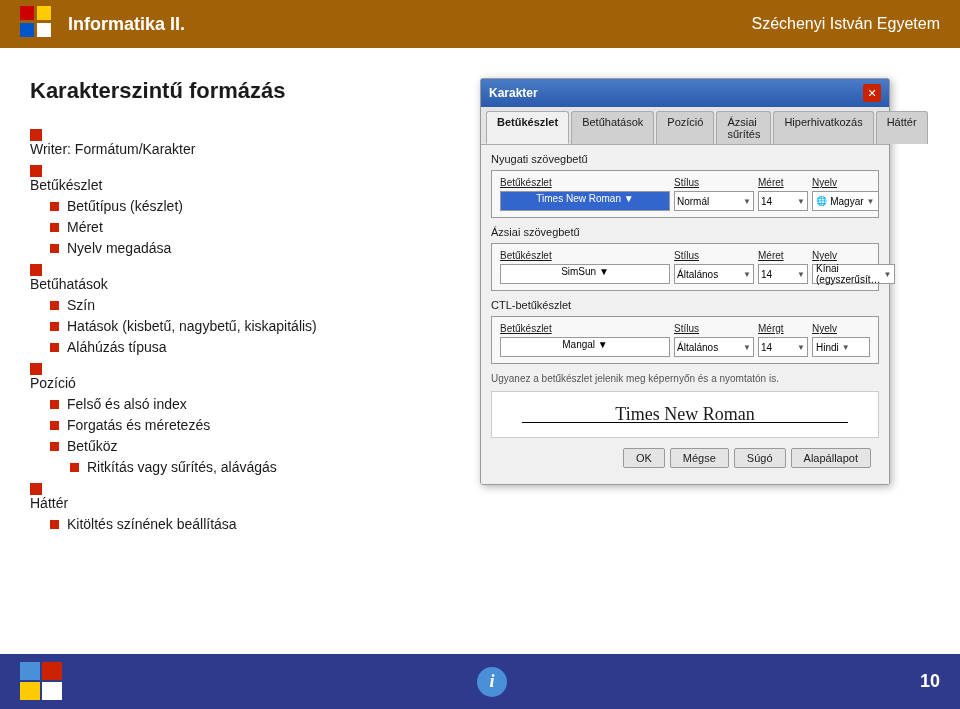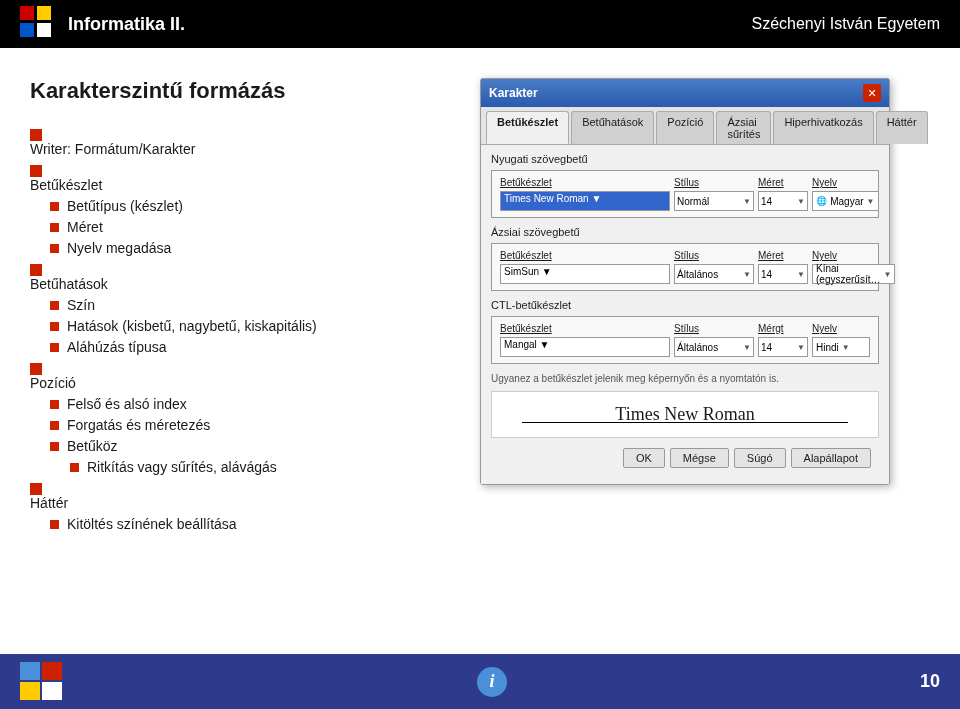--- a/index.html
+++ b/index.html
@@ -7,21 +7,21 @@
       width: 960px;
       height: 709px;
       background: #ffffff;
       font-family: Arial, sans-serif;
       overflow: hidden;
       position: relative;
     }
 
     
     .header {
-      background: #000000;
+      background: #a16207;
       height: 48px;
       display: flex;
       align-items: center;
       justify-content: space-between;
       padding: 0 20px;
     }
     .header-left {
       display: flex;
       align-items: center;
       gap: 12px;
@@ -194,20 +194,21 @@
       grid-template-columns: 170px 80px 50px 1fr;
       gap: 4px;
       align-items: center;
     }
     .field-input {
       background: white;
       border: 1px solid #999;
       font-size: 10px;
       padding: 1px 3px;
       height: 20px;
+      text-align: center;
     }
     .field-input.selected {
       background: #3366cc;
       color: white;
     }
     .field-select {
       background: white;
       border: 1px solid #999;
       font-size: 10px;
       padding: 1px 2px;

